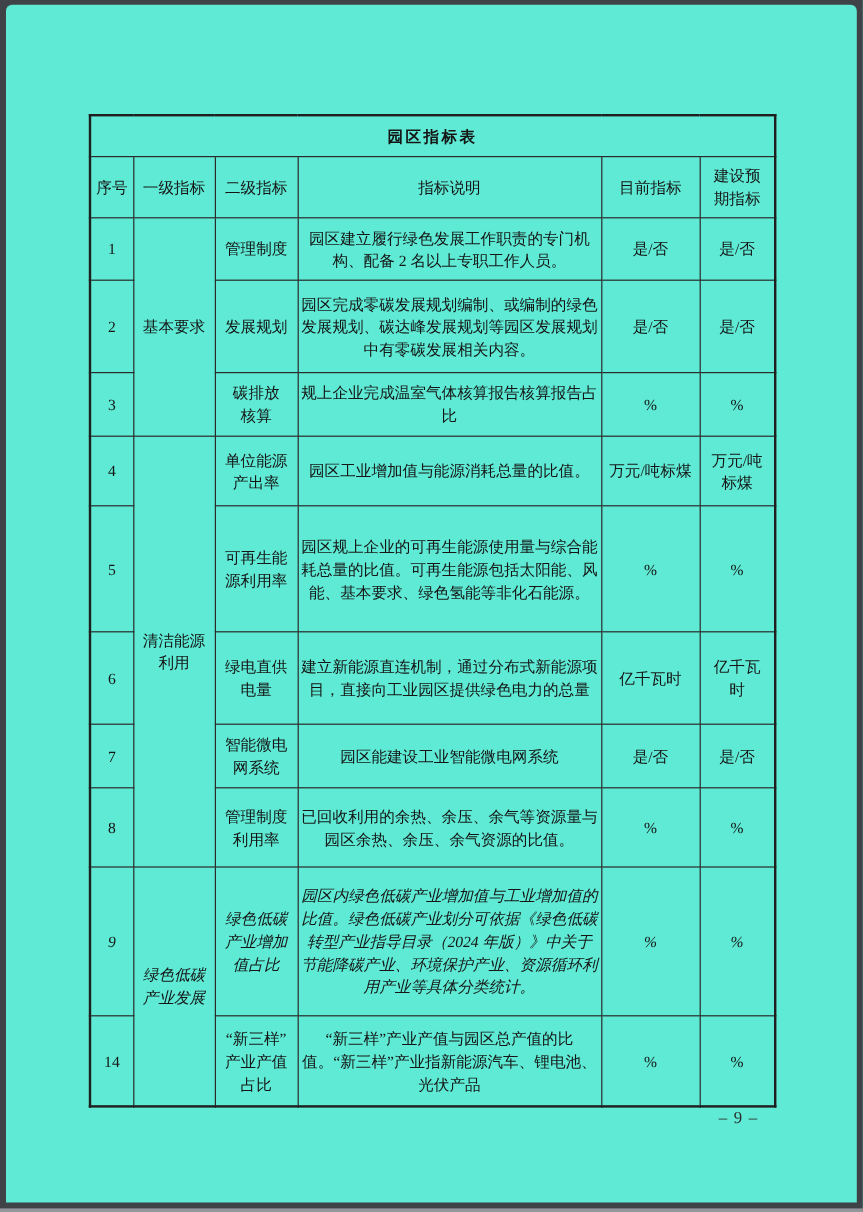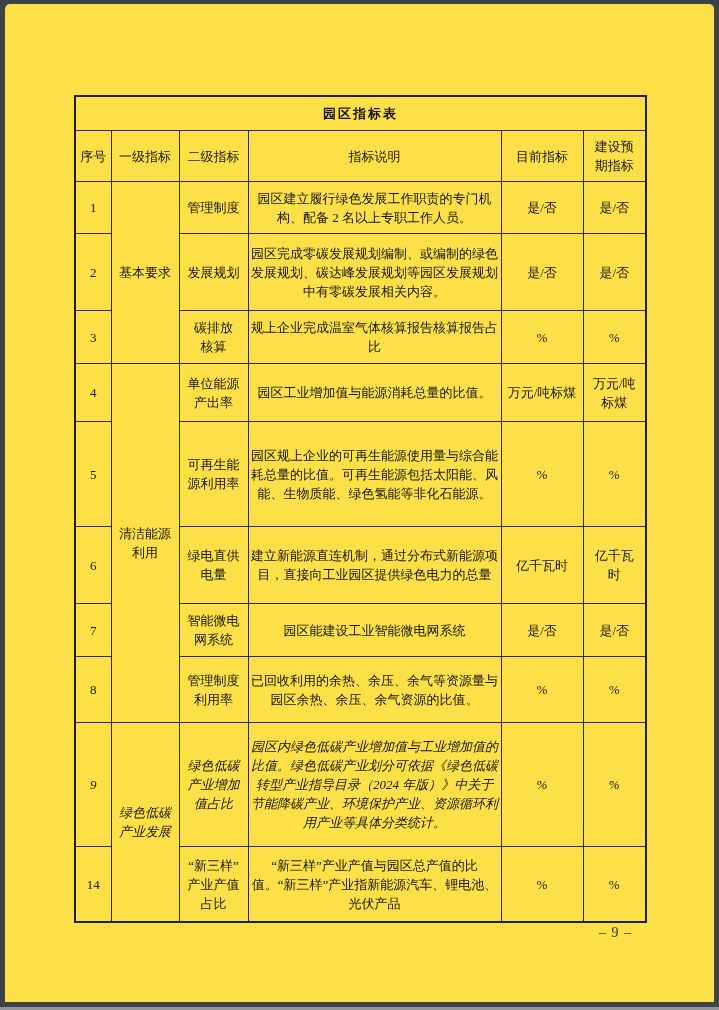--- a/index.html
+++ b/index.html
@@ -13,21 +13,21 @@
     background: #3f4247;
     font-family: "Liberation Serif", "DejaVu Serif", serif;
     overflow: hidden;
   }
   .page {
     position: absolute;
     left: 5px;
     top: 4px;
     width: 709px;
     height: 998px;
-    background: #fde047;
+    background: #5eead4;
     border-radius: 5px 5px 0 0;
   }
   .bottom-light {
     position: absolute;
     left: 0;
     bottom: 0;
     width: 100%;
     height: 3px;
     background: #93969b;
   }
@@ -150,21 +150,21 @@
       <td class="desc">园区工业增加值与能源消耗总量的比值。</td>
       <td>万元/吨标煤</td>
       <td class="pre">万元/吨
 标煤</td>
     </tr>
 
     <tr class="r5">
       <td>5</td>
       <td class="pre">可再生能
 源利用率</td>
-      <td class="desc">园区规上企业的可再生能源使用量与综合能耗总量的比值。可再生能源包括太阳能、风能、生物质能、绿色氢能等非化石能源。</td>
+      <td class="desc">园区规上企业的可再生能源使用量与综合能耗总量的比值。可再生能源包括太阳能、风能、基本要求、绿色氢能等非化石能源。</td>
       <td>%</td>
       <td class="pre">%</td>
     </tr>
 
     <tr class="r6">
       <td>6</td>
       <td class="pre">绿电直供
 电量</td>
       <td class="desc">建立新能源直连机制，通过分布式新能源项目，直接向工业园区提供绿色电力的总量</td>
       <td>亿千瓦时</td>

